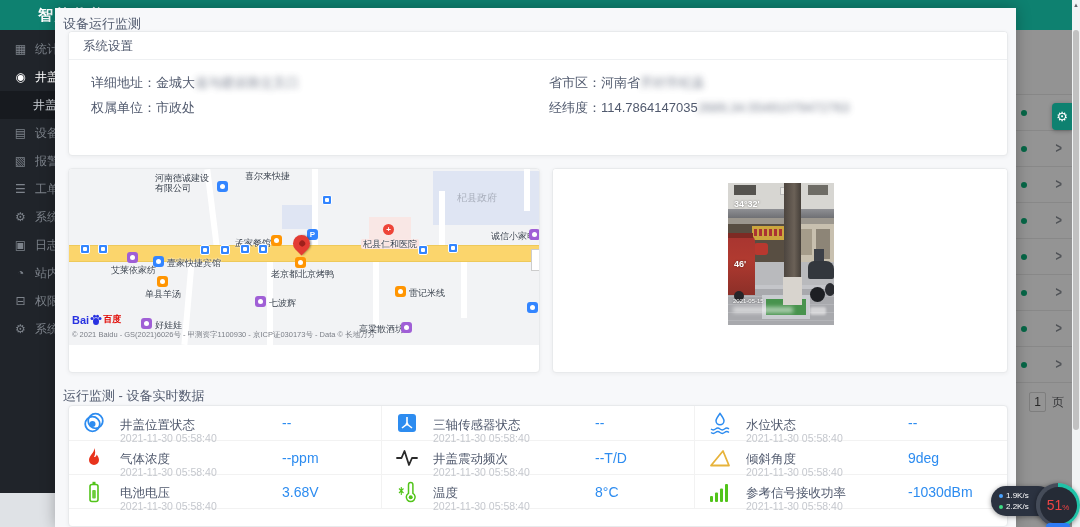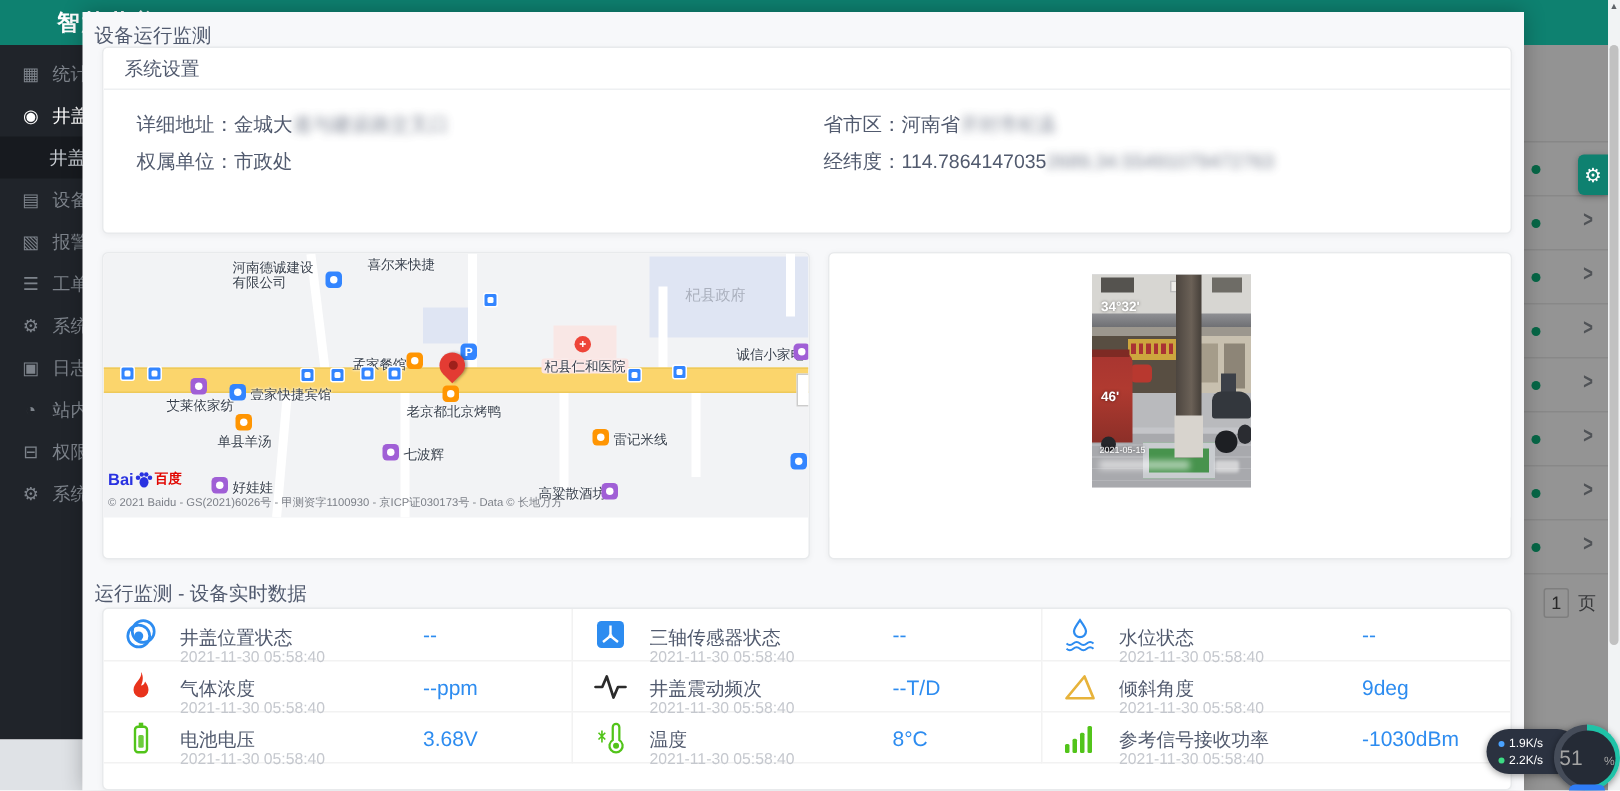--- a/index.html
+++ b/index.html
@@ -129,21 +129,21 @@
   .m-time { font-size:10.5px; color:#c5c8ce; line-height:12px; }
   .m-value { font-size:14px; color:#2d8cf0; margin-left:12px; }
 
   
   .net-widget { position:absolute; left:991px; top:483px; z-index:9; }
   .net-pill { position:absolute; left:0; top:3px; width:62px; height:30px; background:#2b3240; border-radius:15px; padding:4px 0 0 8px; box-shadow:0 1px 5px rgba(0,0,0,.4); }
   .net-line { display:flex; align-items:center; gap:3px; font-size:8px; color:#fff; line-height:11px; }
   .net-dot { width:4px; height:4px; border-radius:50%; }
   .net-dot.up { background:#4aa3ff; } .net-dot.down { background:#3ddc84; }
   .net-circle { position:absolute; left:45px; top:0; width:44px; height:44px; border-radius:50%; background:conic-gradient(#1fc2a7 0 51%, #454c59 51% 100%); box-shadow:0 1px 5px rgba(0,0,0,.45); }
-  .net-circle-inner { position:absolute; left:3.5px; top:3.5px; width:37px; height:37px; border-radius:50%; background:#252b36; color:#a3a3a3; display:flex; align-items:center; justify-content:space-between; font-size:14px; }
+  .net-circle-inner { position:absolute; left:3.5px; top:3.5px; width:37px; height:37px; border-radius:50%; background:#252b36; color:#ef4444; display:flex; align-items:center; justify-content:center; font-size:14px; }
   .net-circle-inner .pct { font-size:8px; margin-top:5px; }
   .net-blue { position:absolute; left:55px; top:40px; width:24px; height:7px; background:#2f7cf6; border-radius:4px 4px 0 0; }
 </style>
 </head>
 <body>
 
 <div class="app-header">
   <div class="logo">智慧井盖</div>
 </div>
 

